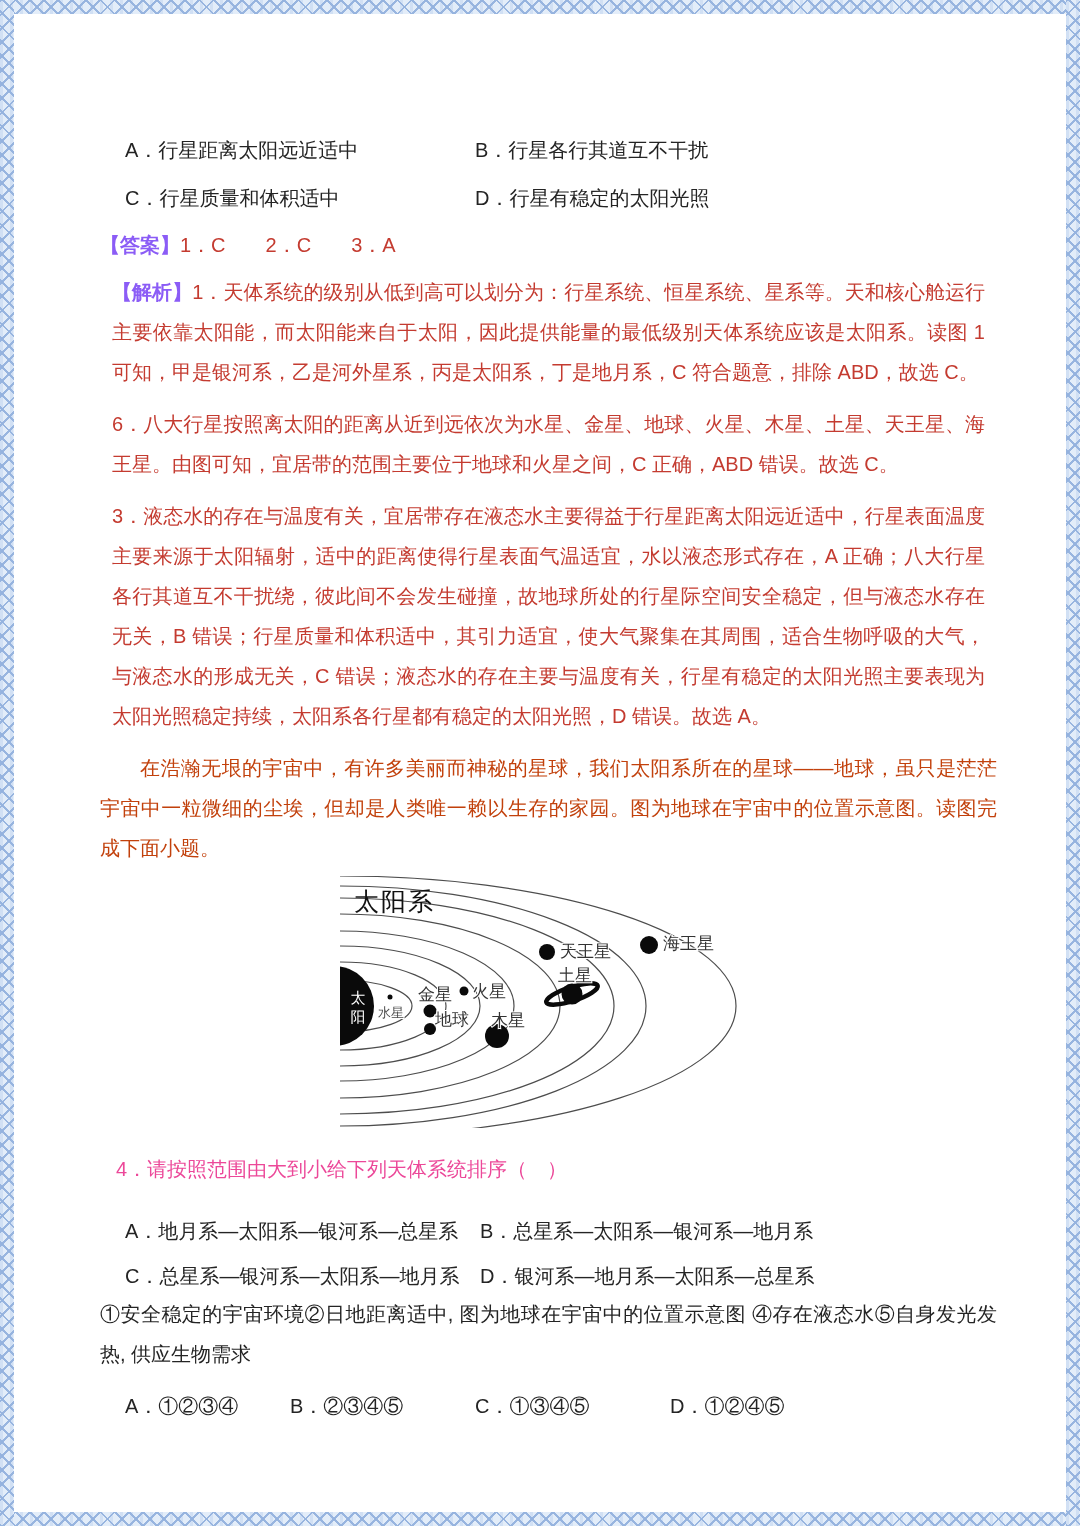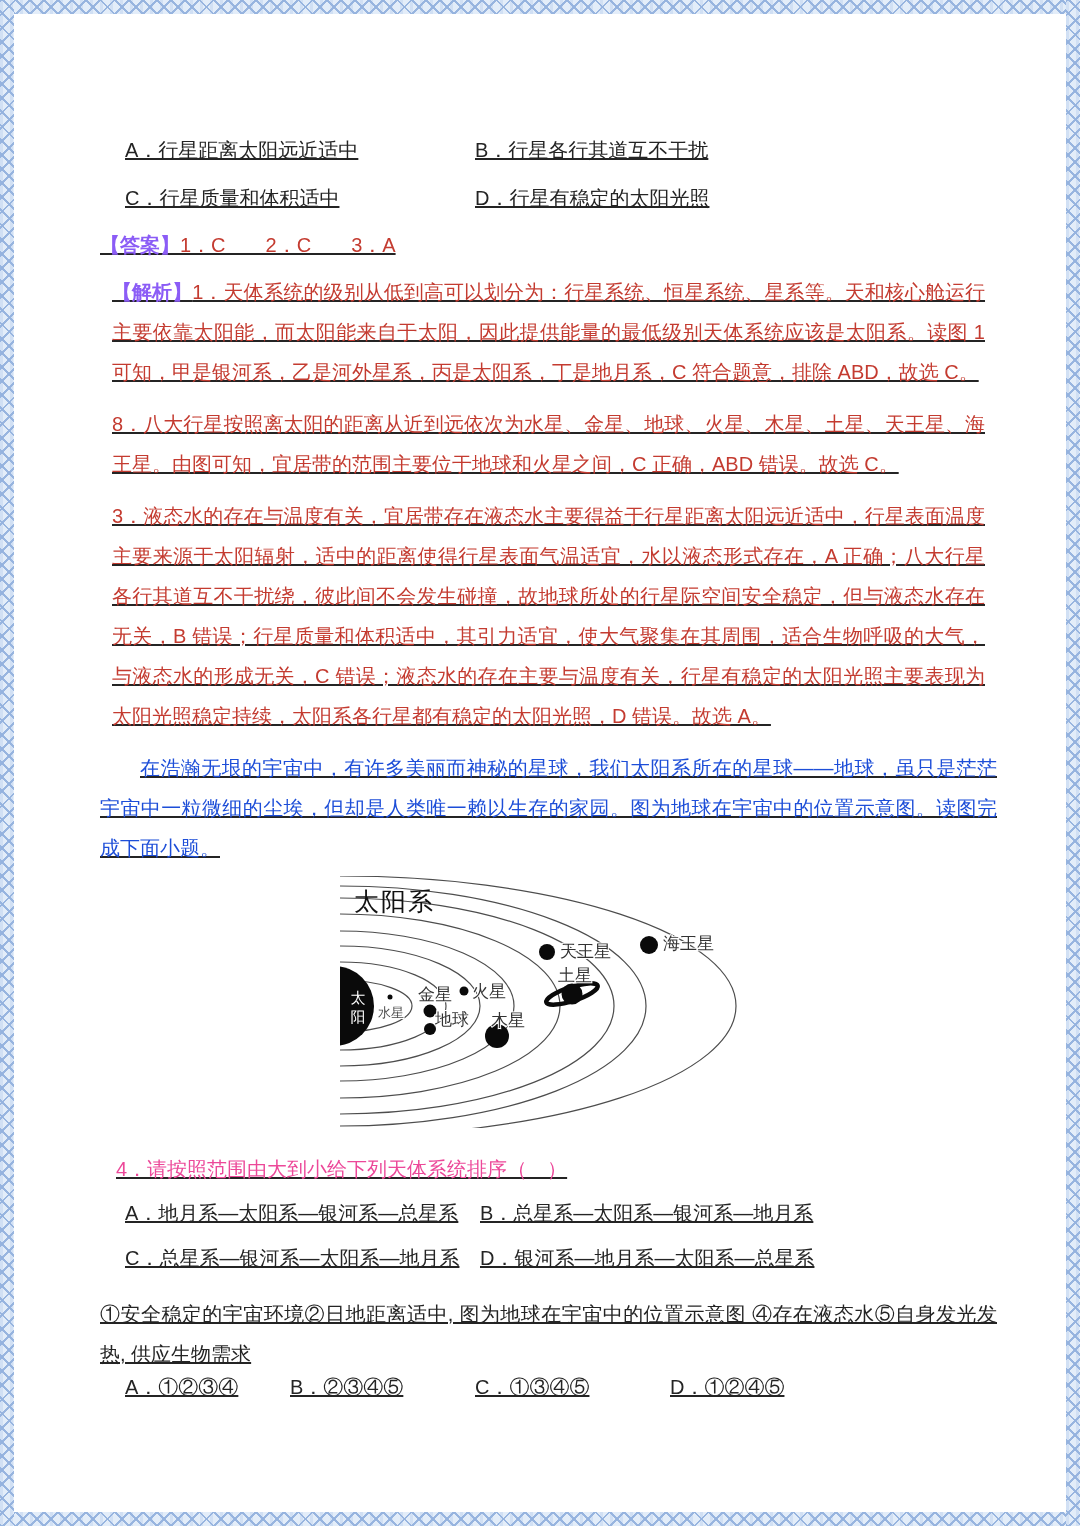--- a/index.html
+++ b/index.html
@@ -14,38 +14,38 @@
     background-image:
       repeating-linear-gradient(45deg,  rgba(148,178,222,.95) 0 2px, rgba(148,178,222,0) 2px 10px),
       repeating-linear-gradient(135deg, rgba(148,178,222,.95) 0 2px, rgba(148,178,222,0) 2px 10px),
       repeating-linear-gradient(90deg,  rgba(187,208,238,.45) 0 3px, rgba(255,255,255,0) 3px 10px);
   }
   .frame-top{top:0;left:0;right:0;height:14px;}
   .frame-bottom{bottom:0;left:0;right:0;height:14px;}
   .frame-left{top:0;bottom:0;left:0;width:14px;}
   .frame-right{top:0;bottom:0;right:0;width:14px;}
 
-  .content{position:absolute;left:100px;right:83px;top:126px;text-decoration:underline;}
+  .content{position:absolute;left:100px;right:83px;top:126px;}
 
   .opt-row{display:flex;align-items:center;height:48px;padding-left:25px;font-size:20px;}
   .opt-row .c1{width:350px;}
   .opt-row4 .c1{width:355px;}
 
   .ans-line{font-size:20px;line-height:30px;margin:8px 0 10px;color:#c43b30;}
   .tag{color:#8b5cf6;font-weight:bold;}
 
   .analysis p{font-size:20px;line-height:40px;margin:12px;color:#c43b30;text-align:justify;}
-  .intro{font-size:20px;line-height:40px;margin:0;color:#1d4ed8;text-align:justify;text-indent:2em;}
+  .intro{font-size:20px;line-height:40px;margin:0;color:#c2410c;text-align:justify;text-indent:2em;}
 
   .figure-wrap{margin:8px 0 0 240px;width:632px;height:252px;}
 
   .q-line{font-size:20px;line-height:30px;margin:16px;color:#ec4899;}
   .q4-head{margin-top:26px;}
   .q5-head{margin-top:6px;}
-  .q-opt-row{display:flex;align-items:flex-start;height:45px;padding-left:25px;font-size:20px;}
+  .q-opt-row{display:flex;align-items:flex-end;height:45px;padding-left:25px;font-size:20px;}
   .q5-items{font-size:20px;line-height:40px;margin:4px 0 0;text-align:justify;color:#242424;}
   .q5-opts{height:46px;}
   .q5-opts .ca{width:165px;}
   .q5-opts .cb{width:185px;}
   .q5-opts .cc{width:195px;}
   .final-ans{margin-top:10px;}
 
   svg text{font-family:"Liberation Sans",sans-serif;}
 </style>
 </head>
@@ -64,21 +64,21 @@
   </div>
   <div class="opt-row">
     <span class="c1">C．行星质量和体积适中</span>
     <span>D．行星有稳定的太阳光照</span>
   </div>
 
   <p class="ans-line"><span class="tag">【答案】</span><span>1．C　　2．C　　3．A</span></p>
 
   <div class="analysis">
     <p><span class="tag">【解析】</span><span>1．天体系统的级别从低到高可以划分为：行星系统、恒星系统、星系等。天和核心舱运行主要依靠太阳能，而太阳能来自于太阳，因此提供能量的最低级别天体系统应该是太阳系。读图 1可知，甲是银河系，乙是河外星系，丙是太阳系，丁是地月系，C 符合题意，排除 ABD，故选 C。</span></p>
-    <p><span>8．八大行星按照离太阳的距离从近到远依次为水星、金星、地球、火星、木星、土星、天王星、海王星。由图可知，宜居带的范围主要位于地球和火星之间，C 正确，ABD 错误。故选 C。</span></p>
+    <p><span>6．八大行星按照离太阳的距离从近到远依次为水星、金星、地球、火星、木星、土星、天王星、海王星。由图可知，宜居带的范围主要位于地球和火星之间，C 正确，ABD 错误。故选 C。</span></p>
     <p><span>3．液态水的存在与温度有关，宜居带存在液态水主要得益于行星距离太阳远近适中，行星表面温度主要来源于太阳辐射，适中的距离使得行星表面气温适宜，水以液态形式存在，A 正确；八大行星各行其道互不干扰绕，彼此间不会发生碰撞，故地球所处的行星际空间安全稳定，但与液态水存在无关，B 错误；行星质量和体积适中，其引力适宜，使大气聚集在其周围，适合生物呼吸的大气，与液态水的形成无关，C 错误；液态水的存在主要与温度有关，行星有稳定的太阳光照主要表现为太阳光照稳定持续，太阳系各行星都有稳定的太阳光照，D 错误。故选 A。</span></p>
   </div>
 
   <p class="intro">在浩瀚无垠的宇宙中，有许多美丽而神秘的星球，我们太阳系所在的星球——地球，虽只是茫茫宇宙中一粒微细的尘埃，但却是人类唯一赖以生存的家园。图为地球在宇宙中的位置示意图。读图完成下面小题。</p>
 
   <div class="figure-wrap">
     <svg width="632" height="252" viewBox="0 0 632 252">
 
       <g fill="none" stroke="#4d4d4d" stroke-width="1.2">
         <ellipse cx="0" cy="130" rx="72" ry="26"></ellipse>

